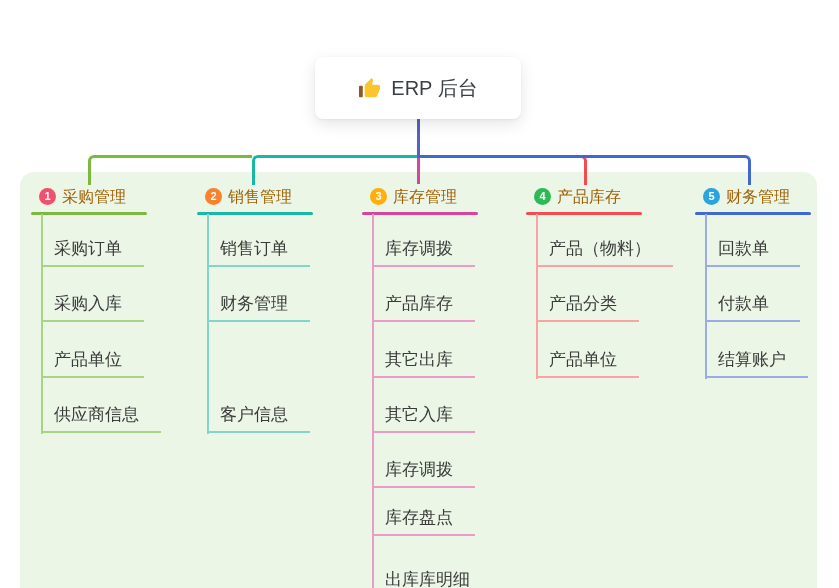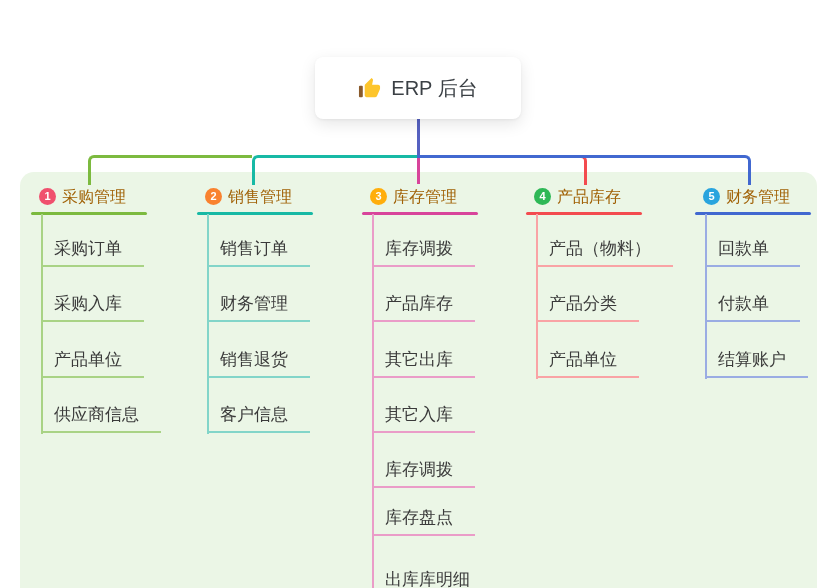--- a/index.html
+++ b/index.html
@@ -75,21 +75,20 @@
     <div class="child c4">供应商信息</div>
   </div>
 
   <div class="branch" style="left: 197px; --strong: #17B9A5; --light: #82D5C9; --badge: #F9822F;">
     <span class="badge">2</span>
     <span class="blabel">销售管理</span>
     <div class="uline"></div>
     <div class="vline" style="height:220px;"></div>
     <div class="child c1">销售订单</div>
     <div class="child c2">财务管理</div>
-    <div class="child c3">销售退货</div>
     <div class="child c4">客户信息</div>
   </div>
 
   <div class="branch" style="left: 362px; --strong: #D8449B; --light: #EA9CC8; --badge: #FFAE0C;">
     <span class="badge">3</span>
     <span class="blabel">库存管理</span>
     <div class="uline"></div>
     <div class="vline" style="height:385px;"></div>
     <div class="child c1">库存调拨</div>
     <div class="child c2">产品库存</div>

